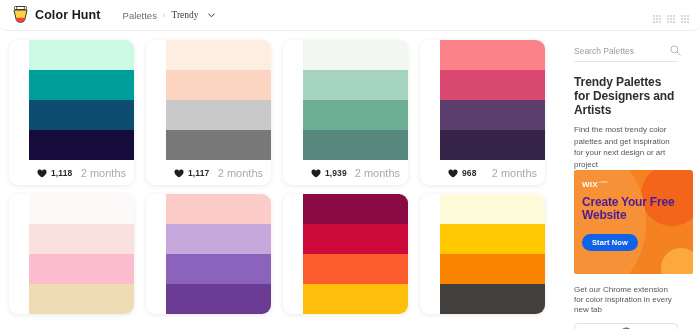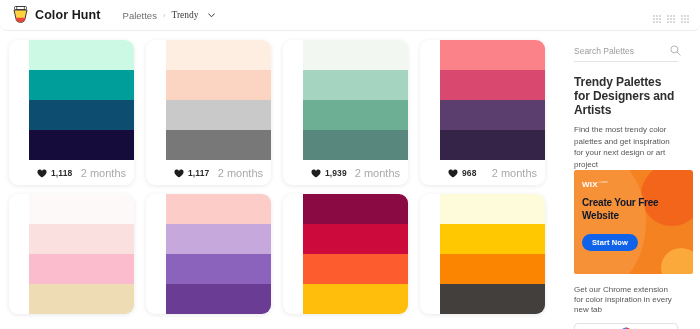--- a/index.html
+++ b/index.html
@@ -151,21 +151,21 @@
     width:104px; height:140px; border-radius:50%;
     background:#F79138;
   }
   .ad-inner { position:relative; padding:9px 8px; height:100%; }
   .ad-logo {
     font-size:8px; font-weight:bold; color:#fff;
     letter-spacing:.3px; margin-bottom:7px;
   }
   .ad-logo small { font-size:4px; font-weight:normal; vertical-align:super; opacity:.85; }
   .ad-head {
-    font-size:10px; font-weight:bold; color:#0f172a;
+    font-size:12px; font-weight:bold; color:#4c1d95;
     line-height:13.5px; letter-spacing:-.2px; margin-bottom:8px;
   }
   .ad-btn {
     display:inline-block;
     background:#1062E8;
     color:#fff;
     font-size:7.5px;
     font-weight:bold;
     padding:4px 10px;
     border-radius:20px;

